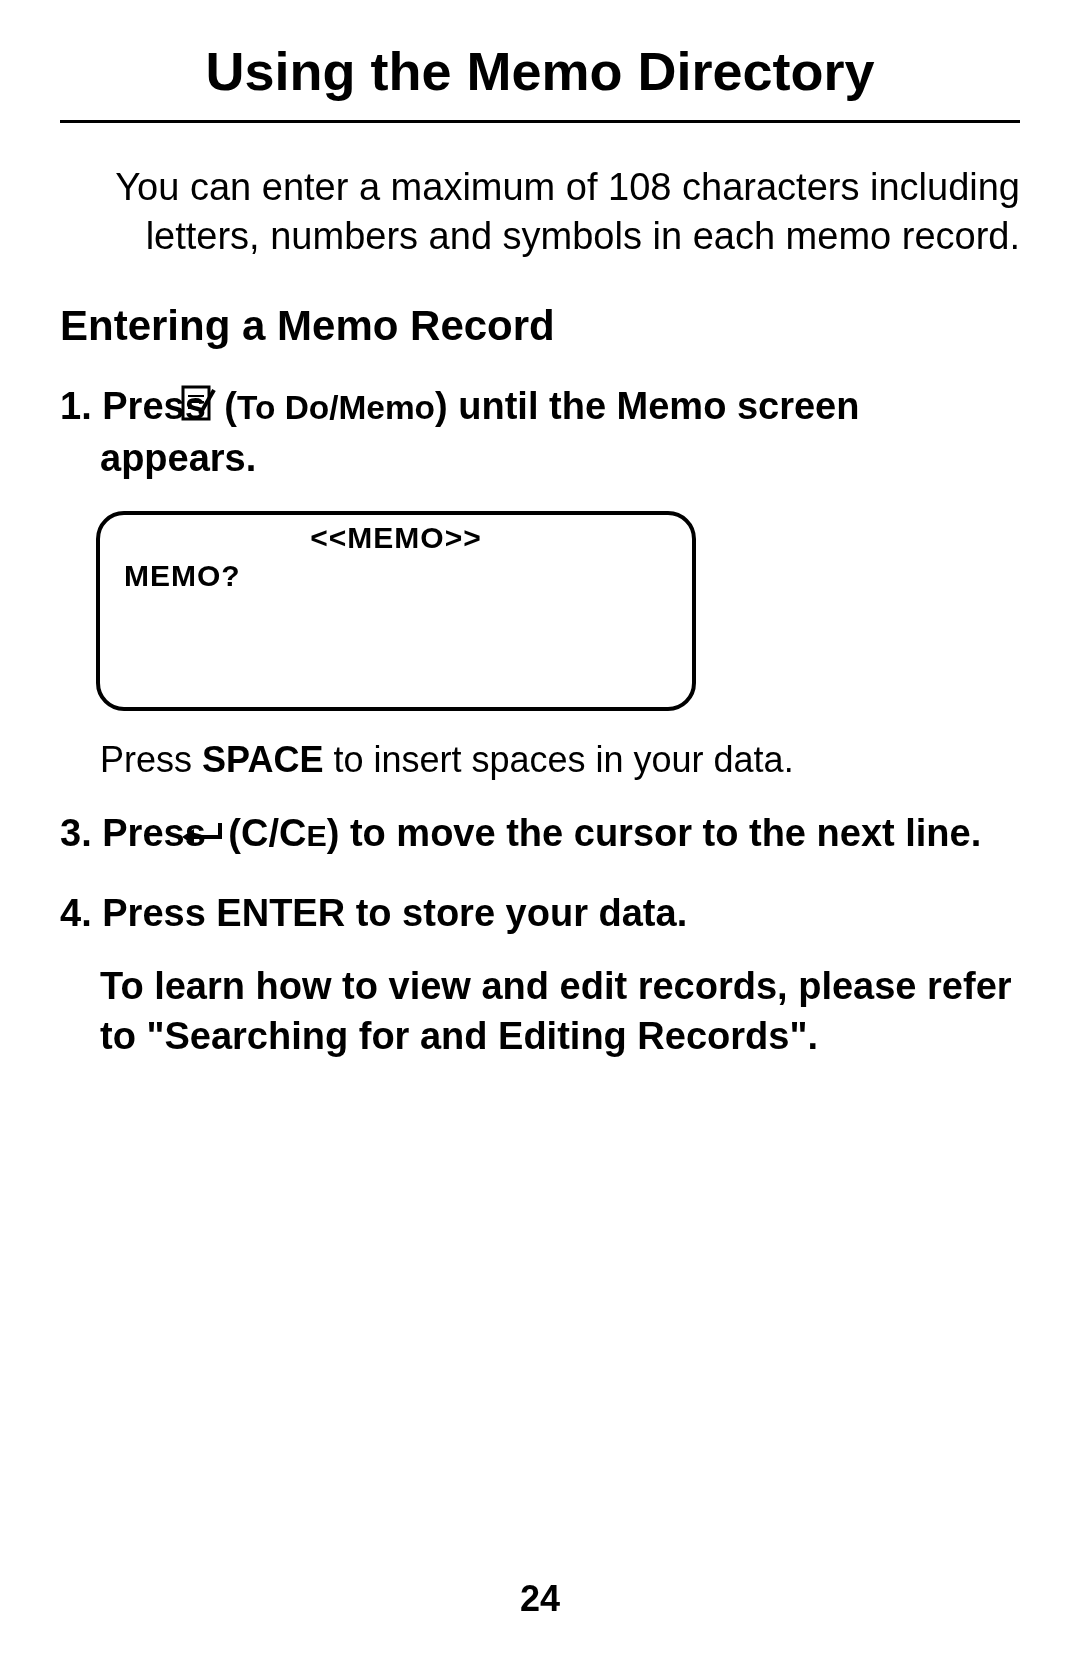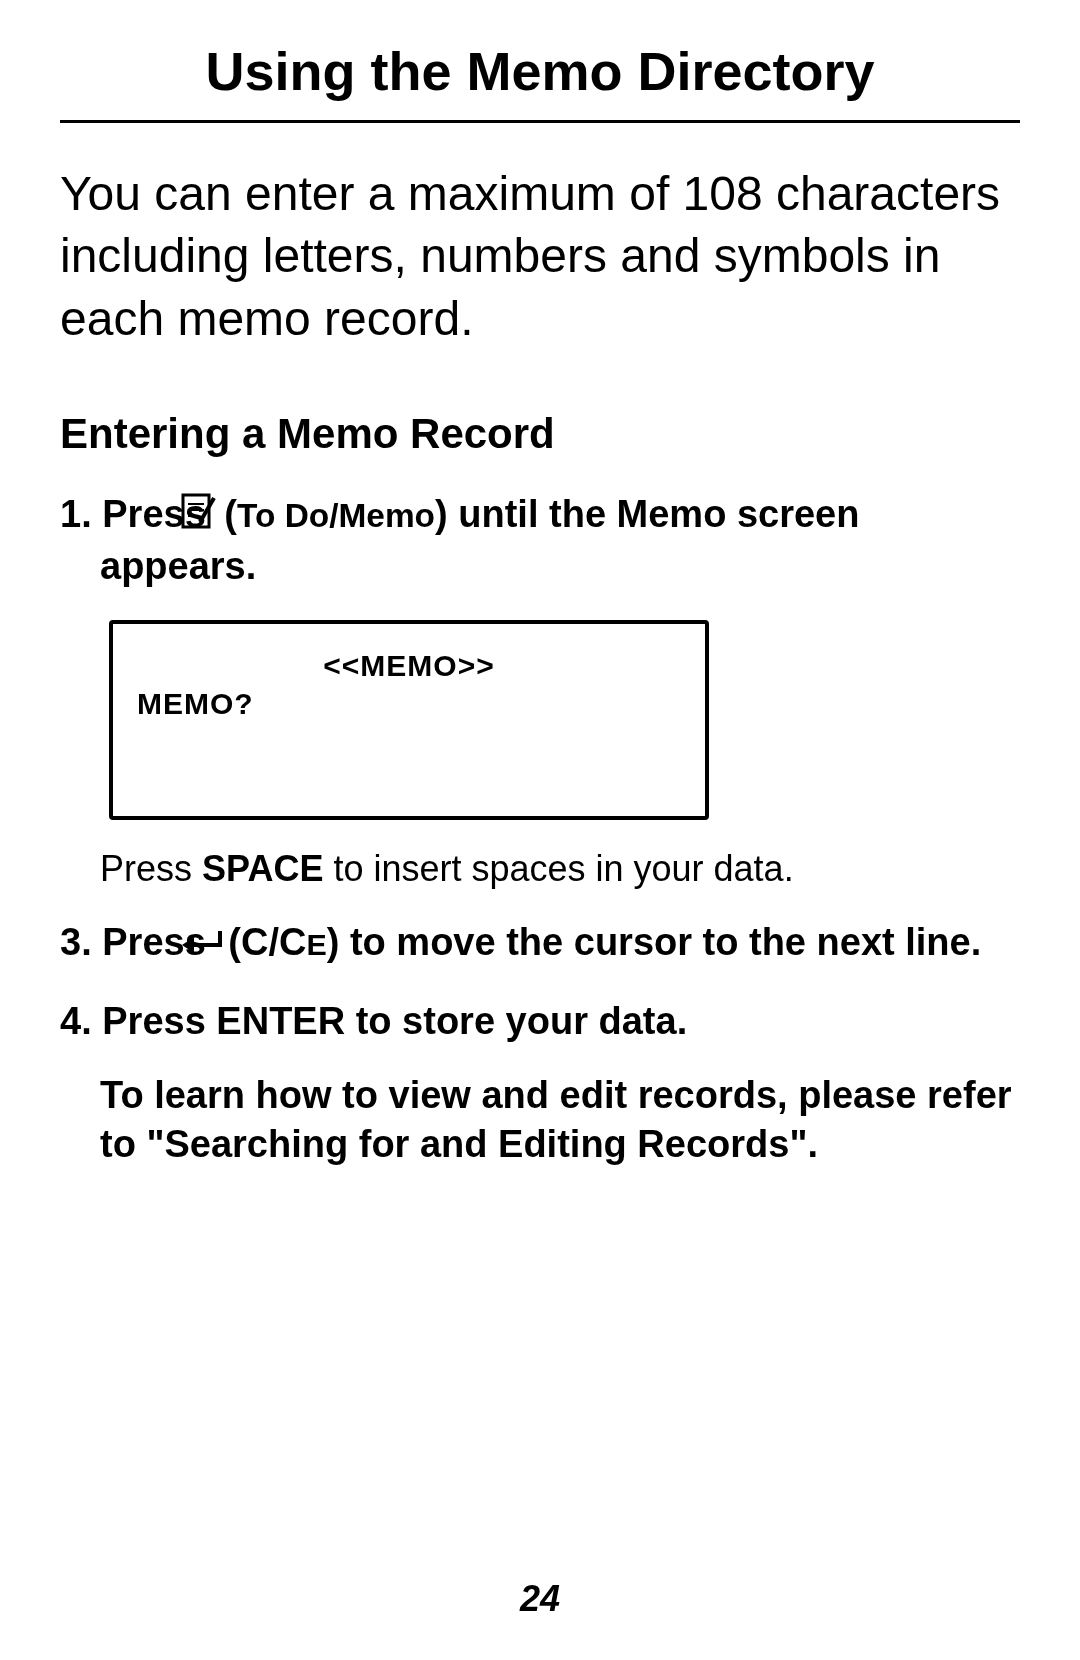--- a/index.html
+++ b/index.html
@@ -17,23 +17,24 @@
     }
     .title {
       font-size: 54px;
       font-weight: bold;
       text-align: center;
       border-bottom: 3px solid #000;
       padding-bottom: 18px;
       margin-bottom: 40px;
     }
     .intro {
-      font-size: 48px;
+      font-size: 38px;
       line-height: 1.3;
-      margin-bottom: 60px;
+      margin-bottom: 40px;
+      text-align: right;
     }
     .section-heading {
       font-size: 42px;
       font-weight: bold;
       margin-bottom: 32px;
     }
     .step {
       margin-bottom: 28px;
     }
     .step-line {
@@ -43,25 +44,25 @@
       padding-left: 40px;
       text-indent: -40px;
     }
     .step-sub {
       font-size: 36px;
       margin-top: 13px;
       padding-left: 40px;
     }
     .screen-box {
       border: 4px solid #000;
-      border-radius: 4px;
+      border-radius: 28px;
       width: 600px;
       height: 200px;
-      margin: 28px 0 28px 49px;
-      padding: 25px 24px;
+      margin: 28px 0 28px 36px;
+      padding: 6px 24px;
     }
     .screen-title {
       font-size: 30px;
       font-weight: bold;
       text-align: center;
       letter-spacing: 1px;
     }
     .screen-prompt {
       font-size: 30px;
       font-weight: bold;
@@ -77,21 +78,20 @@
       font-size: 0.8em;
     }
     .page-number {
       position: absolute;
       bottom: 40px;
       left: 0;
       width: 100%;
       text-align: center;
       font-size: 36px;
       font-weight: bold;
-      font-style: italic;
     }
     .step-note {
       font-size: 38px;
       font-weight: bold;
       line-height: 1.3;
       margin-top: 24px;
       padding-left: 40px;
     }
   </style>
 </head>

